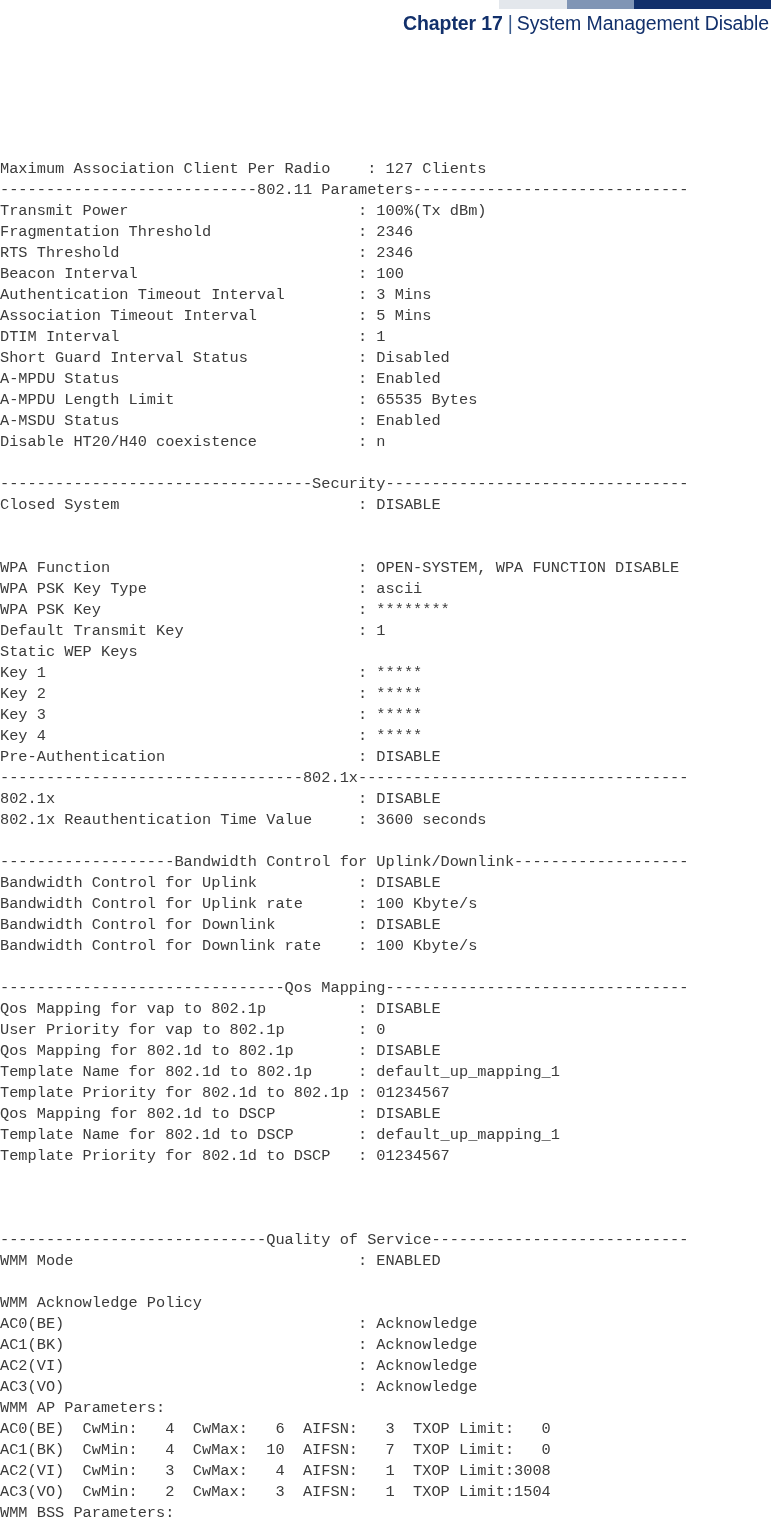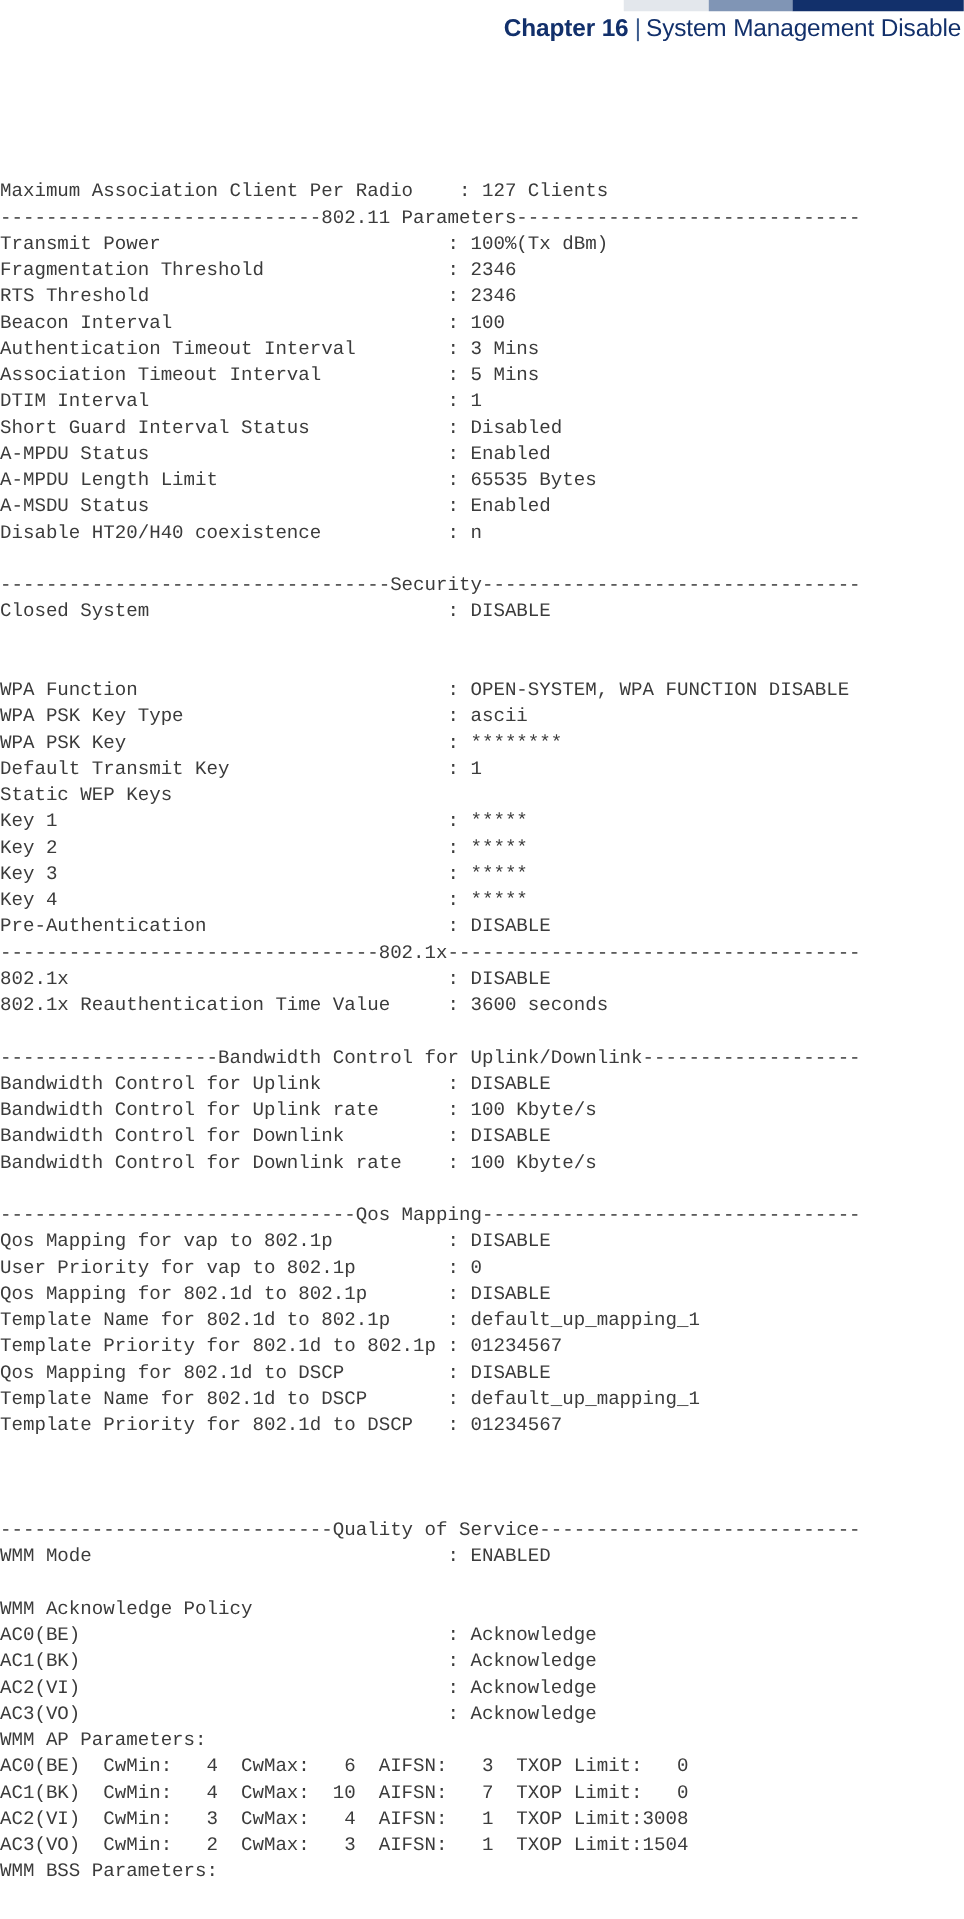--- a/index.html
+++ b/index.html
@@ -50,21 +50,21 @@
   .hdr-sep {
     font-weight: normal;
     color: #3a5a8c;
     padding: 0 4px 0 5px;
   }
   .hdr-subject { font-weight: normal; }
 
   
   #console-listing {
     position: absolute;
-    top: 128px;
+    top: 144px;
     left: 0px;
     width: 611px;
     font-family: "Liberation Mono", "DejaVu Sans Mono", monospace;
     font-size: 15.3px;
     line-height: 21px;
     color: #3b3b3b;
     white-space: pre;
     letter-spacing: 0px;
   }
   .cline {
@@ -92,20 +92,20 @@
 </style>
 </head>
 <body>
 
 <div id="page-header">
   <div class="hdr-blocks">
     <div class="hdr-block light"></div>
     <div class="hdr-block mid"></div>
     <div class="hdr-block dark"></div>
   </div>
-  <div class="hdr-title"><span class="hdr-chapter">Chapter 16</span><span class="hdr-sep">|</span><span class="hdr-subject">System Management Disable</span></div>
+  <div class="hdr-title"><span class="hdr-chapter">Chapter 17</span><span class="hdr-sep">|</span><span class="hdr-subject">System Management Disable</span></div>
 </div>
 
 <pre id="console-listing"><div class="cline">Maximum Association Client Per Radio    : 127 Clients</div><div class="cline">----------------------------802.11 Parameters------------------------------</div><div class="cline">Transmit Power                         : 100%(Tx dBm)</div><div class="cline">Fragmentation Threshold                : 2346</div><div class="cline">RTS Threshold                          : 2346</div><div class="cline">Beacon Interval                        : 100</div><div class="cline">Authentication Timeout Interval        : 3 Mins</div><div class="cline">Association Timeout Interval           : 5 Mins</div><div class="cline">DTIM Interval                          : 1</div><div class="cline">Short Guard Interval Status            : Disabled</div><div class="cline">A-MPDU Status                          : Enabled</div><div class="cline">A-MPDU Length Limit                    : 65535 Bytes</div><div class="cline">A-MSDU Status                          : Enabled</div><div class="cline">Disable HT20/H40 coexistence           : n</div><div class="cline blank"> </div><div class="cline">----------------------------------Security---------------------------------</div><div class="cline">Closed System                          : DISABLE</div><div class="cline blank"> </div><div class="cline blank"> </div><div class="cline">WPA Function                           : OPEN-SYSTEM, WPA FUNCTION DISABLE</div><div class="cline">WPA PSK Key Type                       : ascii</div><div class="cline">WPA PSK Key                            : ********</div><div class="cline">Default Transmit Key                   : 1</div><div class="cline">Static WEP Keys</div><div class="cline">Key 1                                  : *****</div><div class="cline">Key 2                                  : *****</div><div class="cline">Key 3                                  : *****</div><div class="cline">Key 4                                  : *****</div><div class="cline">Pre-Authentication                     : DISABLE</div><div class="cline">---------------------------------802.1x------------------------------------</div><div class="cline">802.1x                                 : DISABLE</div><div class="cline">802.1x Reauthentication Time Value     : 3600 seconds</div><div class="cline blank"> </div><div class="cline">-------------------Bandwidth Control for Uplink/Downlink-------------------</div><div class="cline">Bandwidth Control for Uplink           : DISABLE</div><div class="cline">Bandwidth Control for Uplink rate      : 100 Kbyte/s</div><div class="cline">Bandwidth Control for Downlink         : DISABLE</div><div class="cline">Bandwidth Control for Downlink rate    : 100 Kbyte/s</div><div class="cline blank"> </div><div class="cline">-------------------------------Qos Mapping---------------------------------</div><div class="cline">Qos Mapping for vap to 802.1p          : DISABLE</div><div class="cline">User Priority for vap to 802.1p        : 0</div><div class="cline">Qos Mapping for 802.1d to 802.1p       : DISABLE</div><div class="cline">Template Name for 802.1d to 802.1p     : default_up_mapping_1</div><div class="cline">Template Priority for 802.1d to 802.1p : 01234567</div><div class="cline">Qos Mapping for 802.1d to DSCP         : DISABLE</div><div class="cline">Template Name for 802.1d to DSCP       : default_up_mapping_1</div><div class="cline">Template Priority for 802.1d to DSCP   : 01234567</div><div class="cline blank"> </div><div class="cline blank"> </div><div class="cline blank"> </div><div class="cline">-----------------------------Quality of Service----------------------------</div><div class="cline">WMM Mode                               : ENABLED</div><div class="cline blank"> </div><div class="cline">WMM Acknowledge Policy</div><div class="cline">AC0(BE)                                : Acknowledge</div><div class="cline">AC1(BK)                                : Acknowledge</div><div class="cline">AC2(VI)                                : Acknowledge</div><div class="cline">AC3(VO)                                : Acknowledge</div><div class="cline">WMM AP Parameters:</div><div class="cline">AC0(BE)  CwMin:   4  CwMax:   6  AIFSN:   3  TXOP Limit:   0</div><div class="cline">AC1(BK)  CwMin:   4  CwMax:  10  AIFSN:   7  TXOP Limit:   0</div><div class="cline">AC2(VI)  CwMin:   3  CwMax:   4  AIFSN:   1  TXOP Limit:3008</div><div class="cline">AC3(VO)  CwMin:   2  CwMax:   3  AIFSN:   1  TXOP Limit:1504</div><div class="cline">WMM BSS Parameters:</div></pre>
 
 <div id="page-footer">
   <span class="folio">–  137  –</span>
 </div>
 
 </body></html>

